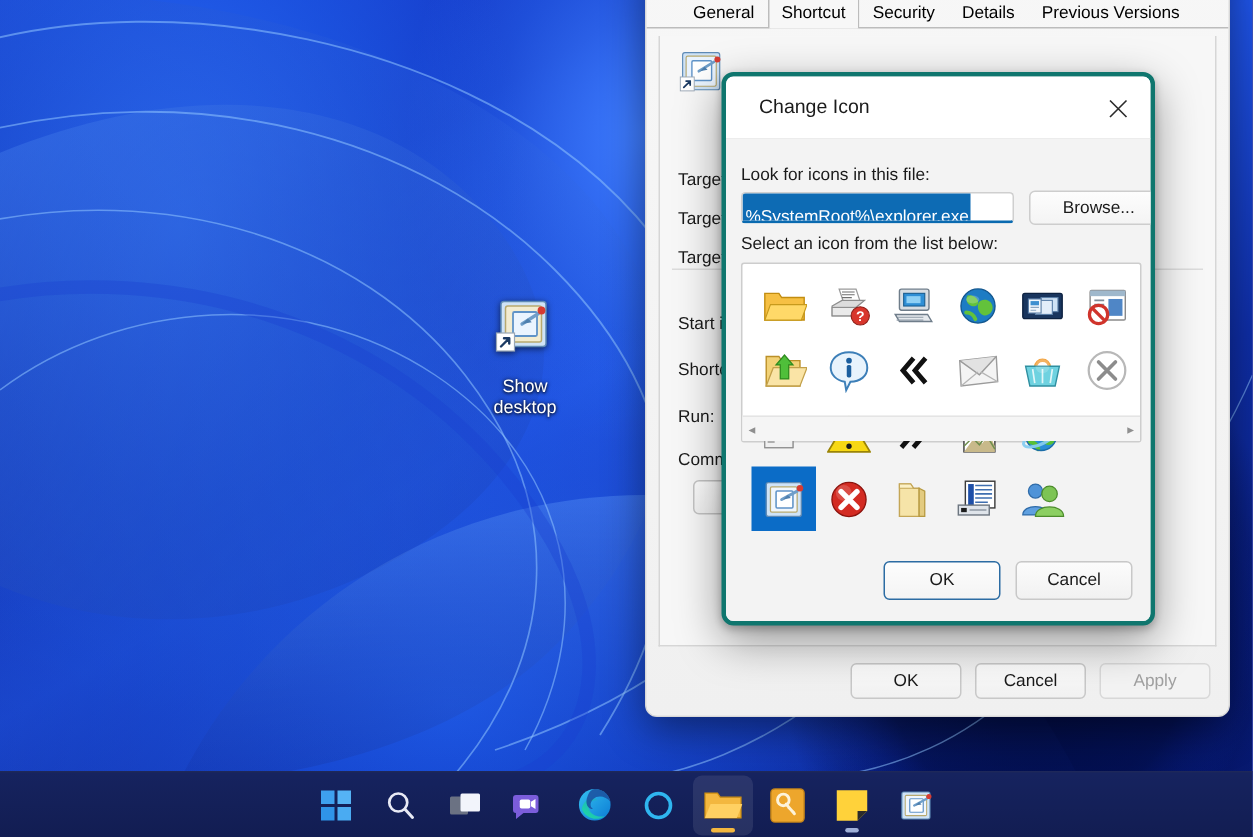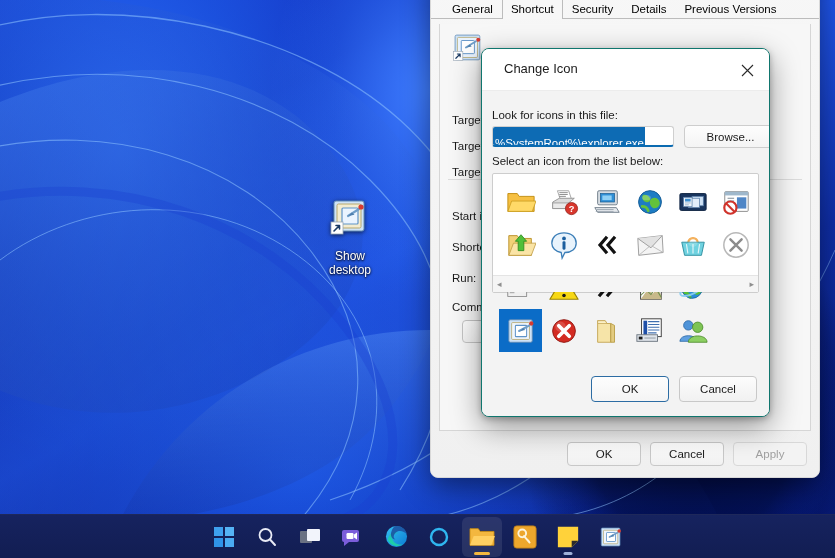--- a/index.html
+++ b/index.html
@@ -88,21 +88,21 @@
     position: absolute;
     left: 0; top: 0; right: 0; bottom: 0;
     background: linear-gradient(180deg,#f7f7f7 0%, #f0f0f0 100%);
   }
   #tabstrip {
     position: absolute;
     left: 0; top: 30px;
     width: 100%; height: 18px;
     display: flex;
     align-items: flex-end;
-    padding-left: 12px;
+    padding-left: 22px;
     border-bottom: 1px solid #bcbcbc;
     background: transparent;
   }
   .tab {
     font-size: 11.5px;
     color: #000;
     padding: 3px 8px 4px 8px;
     border: 1px solid transparent;
     border-bottom: none;
     position: relative;
@@ -180,21 +180,21 @@
   }
 
   
   #change-icon {
     position: absolute;
     left: 481px; top: 48px;
     width: 289px; height: 369px;
     background: #f3f3f3;
     border-radius: 8px;
     box-shadow: 0 10px 30px rgba(0,0,0,0.40), 0 2px 6px rgba(0,0,0,0.25);
-    border: 1px solid #0f766e;
+    border: 3px solid #0f766e;
     overflow: hidden;
   }
   #ci-titlebar {
     position: absolute; left: 0; top: 0;
     width: 100%; height: 42px;
     background: #ffffff;
     border-bottom: 1px solid #ececec;
   }
   #ci-title {
     position: absolute;

